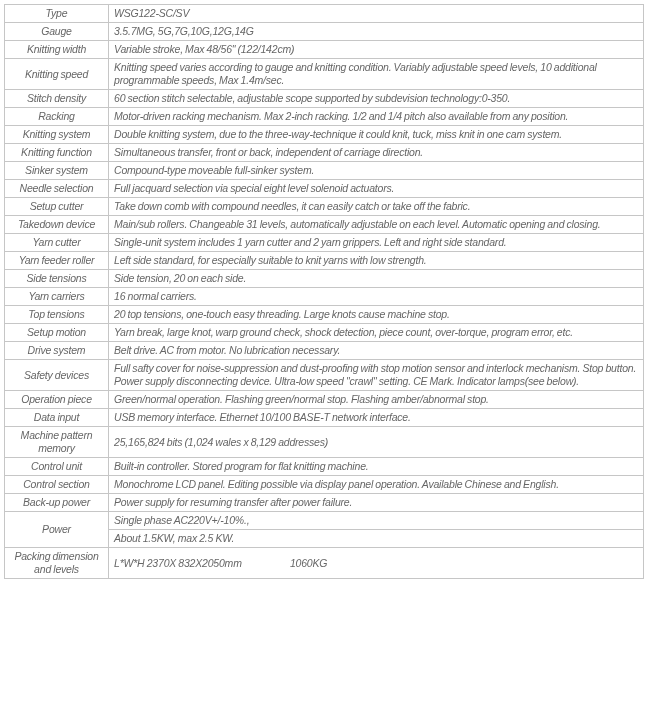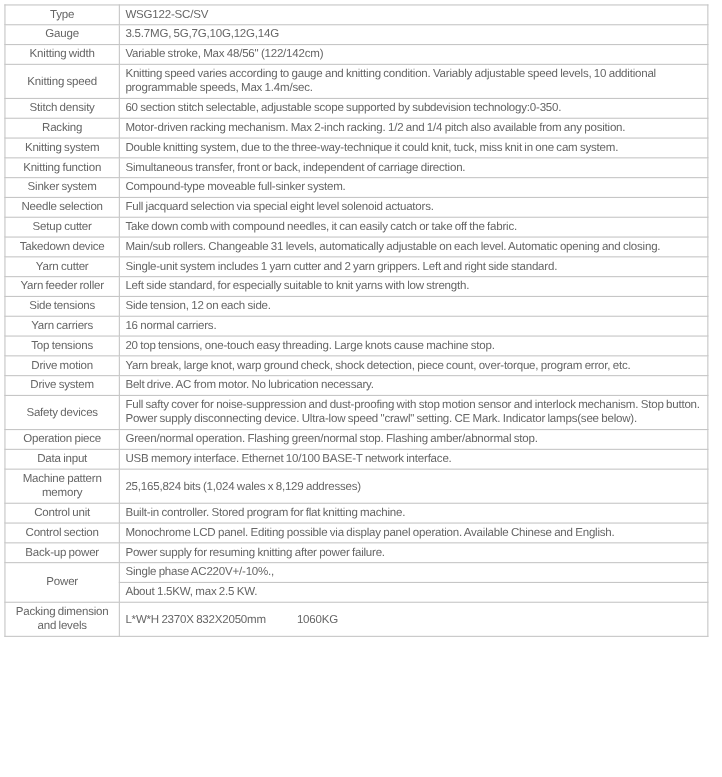--- a/index.html
+++ b/index.html
@@ -7,20 +7,21 @@
     margin: 0;
     padding: 0;
     background: #ffffff;
     font-family: "Liberation Sans", sans-serif;
   }
   .page {
     width: 656px;
     height: 706px;
     padding: 4px 0 0 4px;
     background: #ffffff;
+    font-style: italic;
   }
   table.spec {
     border-collapse: collapse;
     width: 640px;
     table-layout: fixed;
   }
   table.spec td {
     border: 1px solid #c6c6c6;
     color: #666666;
     font-size: 10.5px;
@@ -33,21 +34,21 @@
     width: 104px;
     text-align: center;
     padding: 2px 3px;
     height: 17px;
   }
   td.value {
     padding: 2px 5px;
   }
   .weight {
     display: inline-block;
-    margin-left: 26px;
+    margin-left: 46px;
   }
 </style>
 </head>
 <body>
 
 <div class="page">
   <table class="spec">
     <tbody>
       <tr>
         <td class="label">Type</td>
@@ -100,32 +101,32 @@
       <tr>
         <td class="label">Yarn cutter</td>
         <td class="value">Single-unit system includes 1 yarn cutter and 2 yarn grippers. Left and right side standard.</td>
       </tr>
       <tr>
         <td class="label">Yarn feeder roller</td>
         <td class="value">Left side standard, for especially suitable to knit yarns with low strength.</td>
       </tr>
       <tr>
         <td class="label">Side tensions</td>
-        <td class="value">Side tension, 12 on each side.</td>
+        <td class="value">Side tension, 20 on each side.</td>
       </tr>
       <tr>
         <td class="label">Yarn carriers</td>
         <td class="value">16 normal carriers.</td>
       </tr>
       <tr>
         <td class="label">Top tensions</td>
         <td class="value">20 top tensions, one-touch easy threading. Large knots cause machine stop.</td>
       </tr>
       <tr>
-        <td class="label">Drive motion</td>
+        <td class="label">Setup motion</td>
         <td class="value">Yarn break, large knot, warp ground check, shock detection, piece count, over-torque, program error, etc.</td>
       </tr>
       <tr>
         <td class="label">Drive system</td>
         <td class="value">Belt drive. AC from motor. No lubrication necessary.</td>
       </tr>
       <tr>
         <td class="label">Safety devices</td>
         <td class="value">Full safty cover for noise-suppression and dust-proofing with stop motion sensor and interlock mechanism. Stop button. Power supply disconnecting device. Ultra-low speed "crawl" setting. CE Mark. Indicator lamps(see below).</td>
       </tr>
@@ -144,21 +145,21 @@
       <tr>
         <td class="label">Control unit</td>
         <td class="value">Built-in controller. Stored program for flat knitting machine.</td>
       </tr>
       <tr>
         <td class="label">Control section</td>
         <td class="value">Monochrome LCD panel. Editing possible via display panel operation. Available Chinese and English.</td>
       </tr>
       <tr>
         <td class="label">Back-up power</td>
-        <td class="value">Power supply for resuming knitting after power failure.</td>
+        <td class="value">Power supply for resuming transfer after power failure.</td>
       </tr>
       <tr>
         <td class="label" rowspan="2">Power</td>
         <td class="value">Single phase AC220V+/-10%.,</td>
       </tr>
       <tr>
         <td class="value">About 1.5KW, max 2.5 KW.</td>
       </tr>
       <tr>
         <td class="label">Packing dimension and levels</td>

